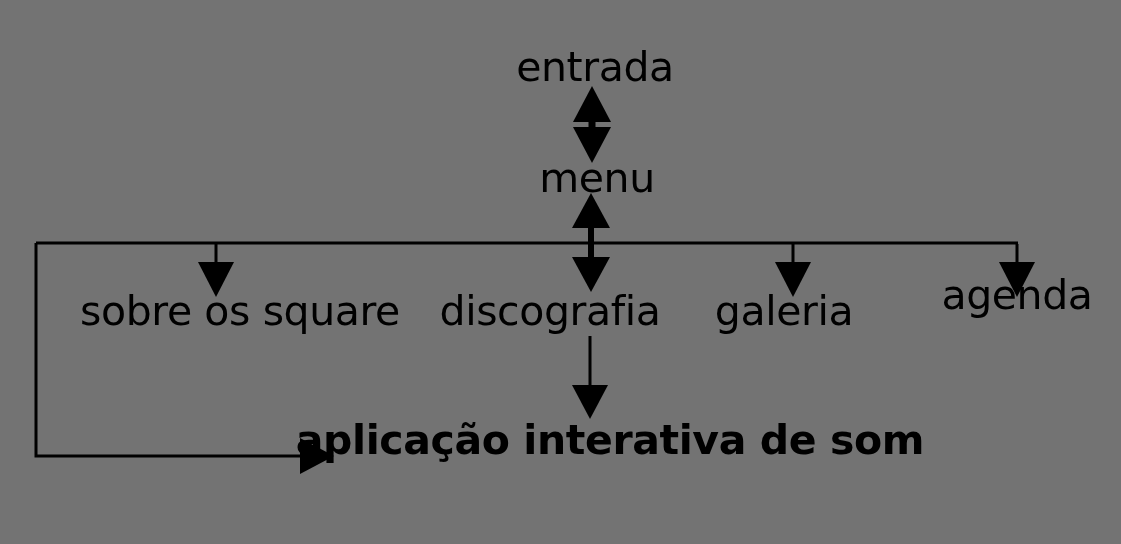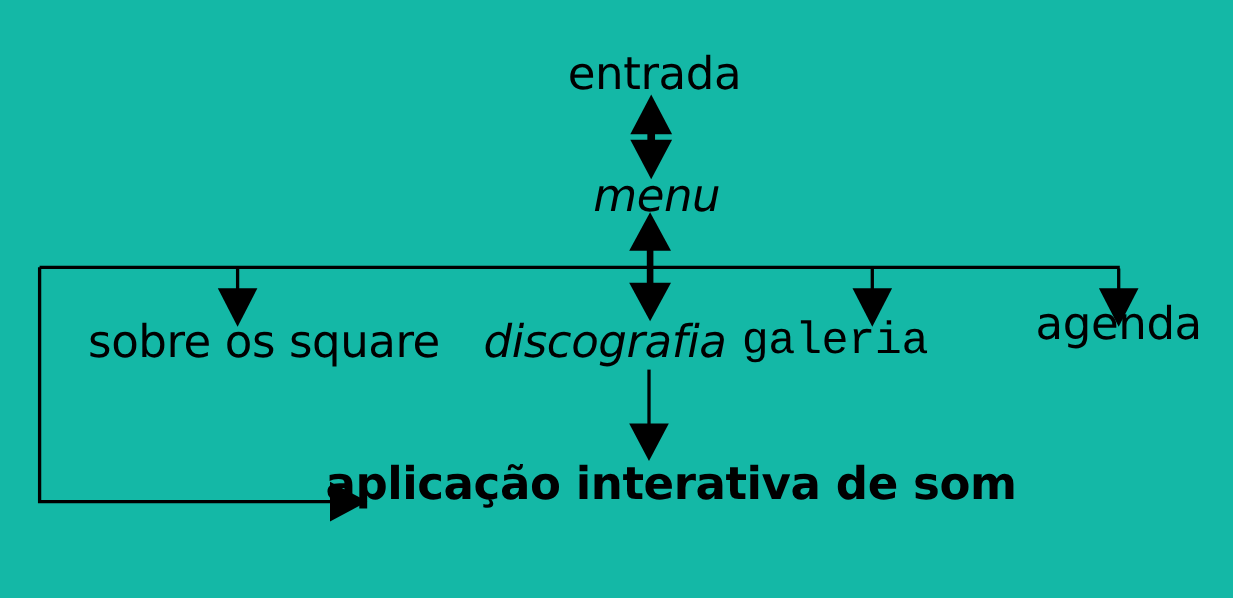--- a/index.html
+++ b/index.html
@@ -4,21 +4,21 @@
 <style>
   html, body {
     margin: 0;
     padding: 0;
     background: #ffffff;
   }
   #diagram-root {
     position: relative;
     width: 1121px;
     height: 544px;
-    background: #14b8a6;
+    background: #737373;
     overflow: hidden;
     font-family: "DejaVu Sans", sans-serif;
   }
   #sitemap-svg {
     position: absolute;
     top: 0;
     left: 0;
     width: 1121px;
     height: 544px;
   }
@@ -82,25 +82,25 @@
 
     <g>
       <polyline points="36,243 36,456 306,456" fill="none" stroke="#000" stroke-width="3"></polyline>
       <polygon points="334,456 300,438 300,474" fill="#000"></polygon>
     </g>
 
   </svg>
 
   <div class="node-label lvl-1" style="left:595px; top:67px;">entrada</div>
 
-  <div class="node-label lvl-2" style="left:597px; top:178px;font-style:italic;">menu</div>
+  <div class="node-label lvl-2" style="left:597px; top:178px;">menu</div>
 
   <div class="node-label lvl-3" style="left:240px; top:311px;">sobre os square</div>
 
-  <div class="node-label lvl-3" style="left:550px; top:311px;font-style:italic;">discografia</div>
+  <div class="node-label lvl-3" style="left:550px; top:311px;">discografia</div>
 
-  <div class="node-label lvl-3" style="left:759px; top:311px;font-family:Liberation Mono, monospace;">galeria</div>
+  <div class="node-label lvl-3" style="left:784px; top:311px;">galeria</div>
 
   <div class="node-label lvl-3" style="left:1017px; top:295px;">agenda</div>
 
   <div class="node-label lvl-4" style="left:610px; top:440px;">aplicação interativa de som</div>
 
 </div>
 
 </body></html>

